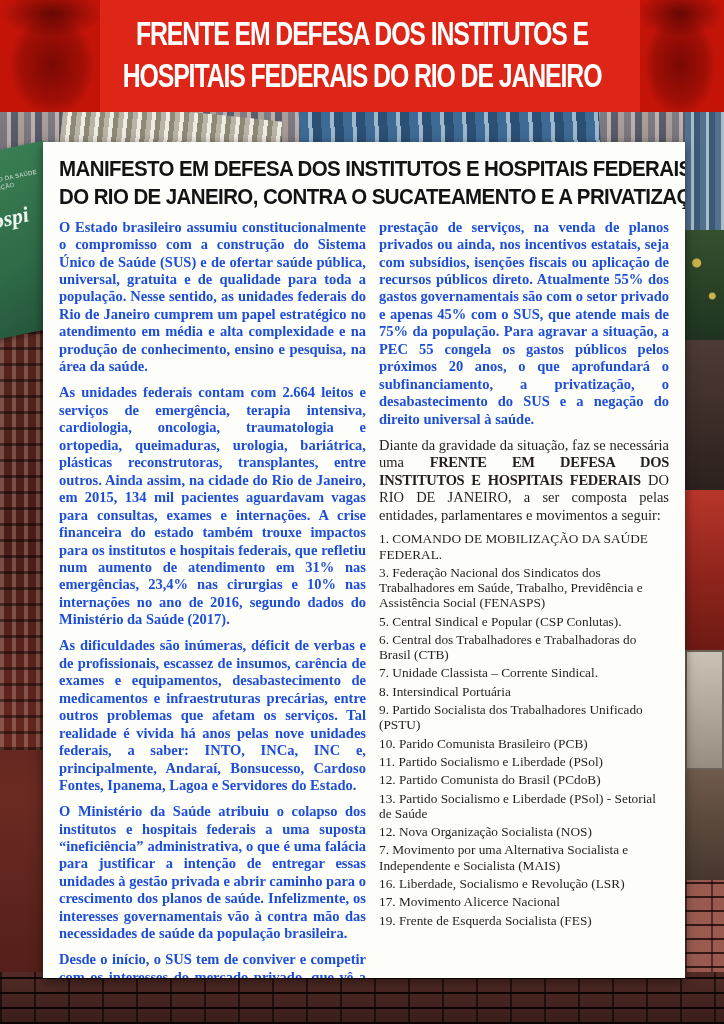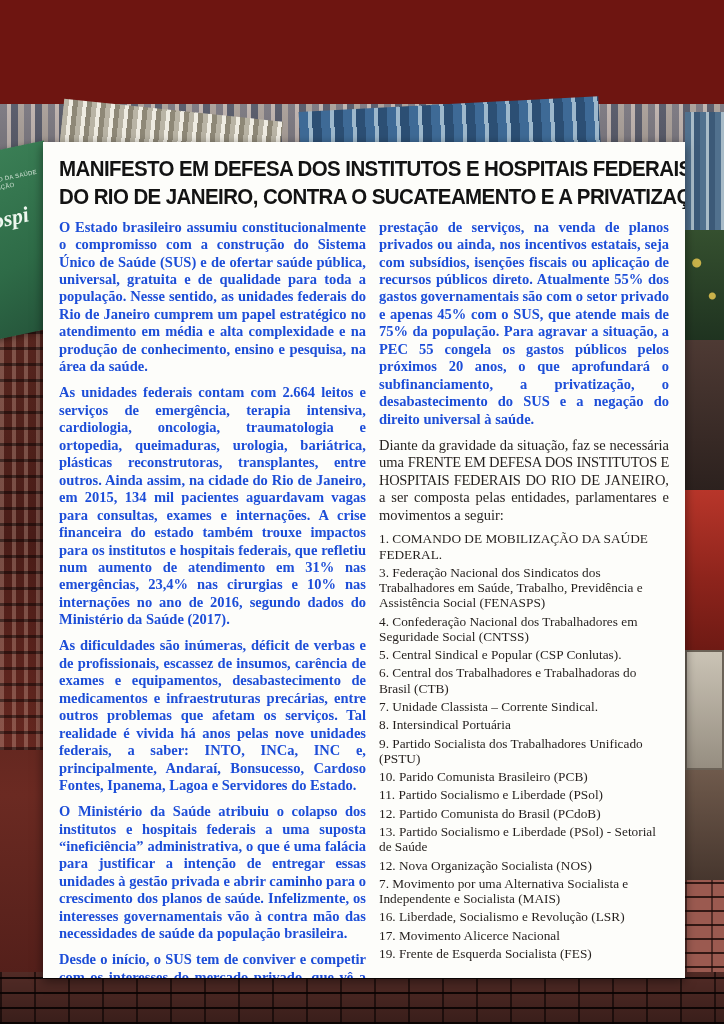--- a/index.html
+++ b/index.html
@@ -81,21 +81,21 @@
   .heading .line{transform:scaleY(1.12);transform-origin:left center;white-space:nowrap;}
 
   .cols{display:flex;gap:13px;margin-top:8px;}
   .col-left{width:307px;}
   .col-right{flex:1;min-width:0;}
 
   .body-p{font-family:"Liberation Serif",serif;font-size:14.5px;line-height:1.205;
     text-align:justify;color:#1d4ed8;margin:0 0 8.5px 0;font-weight:bold;}
   .intro-p{font-family:"Liberation Serif",serif;font-size:14.5px;line-height:1.21;
     text-align:justify;color:#241f1d;margin:0 0 7px 0;}
-  .intro-p .seg-bold{font-weight:400;letter-spacing:-0.3px;}
+  .intro-p .seg-bold{font-weight:700;letter-spacing:-0.3px;}
 
   .org-list{margin-top:2px;}
   .org-item{font-family:"Liberation Serif",serif;font-size:13.3px;line-height:1.14;
     color:#241f1d;margin:0 0 3.2px 0;}
 </style>
 </head>
 <body>
 
 <div class="page">
 
@@ -117,41 +117,49 @@
     <div class="seg leaves"></div>
     <div class="seg darkphoto"></div>
     <div class="seg awning"></div>
     <div class="seg news"></div>
     <div class="seg street"></div>
     <div class="seg brickside"></div>
   </div>
 
   <div class="brick-bottom"></div>
 
+  <div class="banner">
+    <div class="face left"></div>
+    <div class="face right"></div>
+    <div class="center"></div>
+    <div class="banner-title">
+      <div class="line">FRENTE EM DEFESA DOS INSTITUTOS E</div>
+      <div class="line">HOSPITAIS FEDERAIS DO RIO DE JANEIRO</div>
+    </div>
+  </div>
 
   <div class="panel">
     <div class="heading">
       <div class="line">MANIFESTO EM DEFESA DOS INSTITUTOS E HOSPITAIS FEDERAIS</div>
       <div class="line">DO RIO DE JANEIRO, CONTRA O SUCATEAMENTO E A PRIVATIZAÇÃO</div>
     </div>
     <div class="cols">
       <div class="col-left" id="left-col">
           <p class="body-p">O Estado brasileiro assumiu constitucionalmente o compromisso com a construção do Sistema Único de Saúde (SUS) e de ofertar saúde pública, universal, gratuita e de qualidade para toda a população. Nesse sentido, as unidades federais do Rio de Janeiro cumprem um papel estratégico no atendimento em média e alta complexidade e na produção de conhecimento, ensino e pesquisa, na área da saúde.</p>
           <p class="body-p">As unidades federais contam com 2.664 leitos e serviços de emergência, terapia intensiva, cardiologia, oncologia, traumatologia e ortopedia, queimaduras, urologia, bariátrica, plásticas reconstrutoras, transplantes, entre outros. Ainda assim, na cidade do Rio de Janeiro, em 2015, 134 mil pacientes aguardavam vagas para consultas, exames e internações. A crise financeira do estado também trouxe impactos para os institutos e hospitais federais, que refletiu num aumento de atendimento em 31% nas emergências, 23,4% nas cirurgias e 10% nas internações no ano de 2016, segundo dados do Ministério da Saúde (2017).</p>
           <p class="body-p">As dificuldades são inúmeras, déficit de verbas e de profissionais, escassez de insumos, carência de exames e equipamentos, desabastecimento de medicamentos e infraestruturas precárias, entre outros problemas que afetam os serviços. Tal realidade é vivida há anos pelas nove unidades federais, a saber: INTO, INCa, INC e, principalmente, Andaraí, Bonsucesso, Cardoso Fontes, Ipanema, Lagoa e Servidores do Estado.</p>
           <p class="body-p">O Ministério da Saúde atribuiu o colapso dos institutos e hospitais federais a uma suposta “ineficiência” administrativa, o que é uma falácia para justificar a intenção de entregar essas unidades à gestão privada e abrir caminho para o crescimento dos planos de saúde. Infelizmente, os interesses governamentais vão à contra mão das necessidades de saúde da população brasileira.</p>
           <p class="body-p">Desde o início, o SUS tem de conviver e competir com os interesses do mercado privado, que vê a saúde como um negócio a ser explorado, seja na</p>
         </div>
       <div class="col-right" id="right-col">
         <p class="body-p">prestação de serviços, na venda de planos privados ou ainda, nos incentivos estatais, seja com subsídios, isenções fiscais ou aplicação de recursos públicos direto. Atualmente 55% dos gastos governamentais são com o setor privado e apenas 45% com o SUS, que atende mais de 75% da população. Para agravar a situação, a PEC 55 congela os gastos públicos pelos próximos 20 anos, o que aprofundará o subfinanciamento, a privatização, o desabastecimento do SUS e a negação do direito universal à saúde.</p>
         <p class="intro-p" id="intro-p"><span class="seg-normal">Diante da gravidade da situação, faz se necessária uma </span><span class="seg-bold">FRENTE EM DEFESA DOS INSTITUTOS E HOSPITAIS FEDERAIS</span><span class="seg-normal"> DO RIO DE JANEIRO, a ser composta pelas entidades, parlamentares e movimentos a seguir:</span></p>
         <div class="org-list" id="org-list">
             <div class="org-item">1. COMANDO DE MOBILIZAÇÃO DA SAÚDE FEDERAL.</div>
             <div class="org-item">3. Federação Nacional dos Sindicatos dos Trabalhadores em Saúde, Trabalho, Previdência e Assistência Social (FENASPS)</div>
-            <div class="org-item">4. Confederação Nacional dos Trabalhadores em Seguridade Social (CNTSS)</div>
             <div class="org-item">5. Central Sindical e Popular (CSP Conlutas).</div>
             <div class="org-item">6. Central dos Trabalhadores e Trabalhadoras do Brasil (CTB)</div>
             <div class="org-item">7. Unidade Classista – Corrente Sindical.</div>
             <div class="org-item">8. Intersindical Portuária</div>
             <div class="org-item">9. Partido Socialista dos Trabalhadores Unificado (PSTU)</div>
             <div class="org-item">10. Parido Comunista Brasileiro (PCB)</div>
             <div class="org-item">11. Partido Socialismo e Liberdade (PSol)</div>
             <div class="org-item">12. Partido Comunista do Brasil (PCdoB)</div>
             <div class="org-item">13. Partido Socialismo e Liberdade (PSol) - Setorial de Saúde</div>
             <div class="org-item">12. Nova Organização Socialista (NOS)</div>

